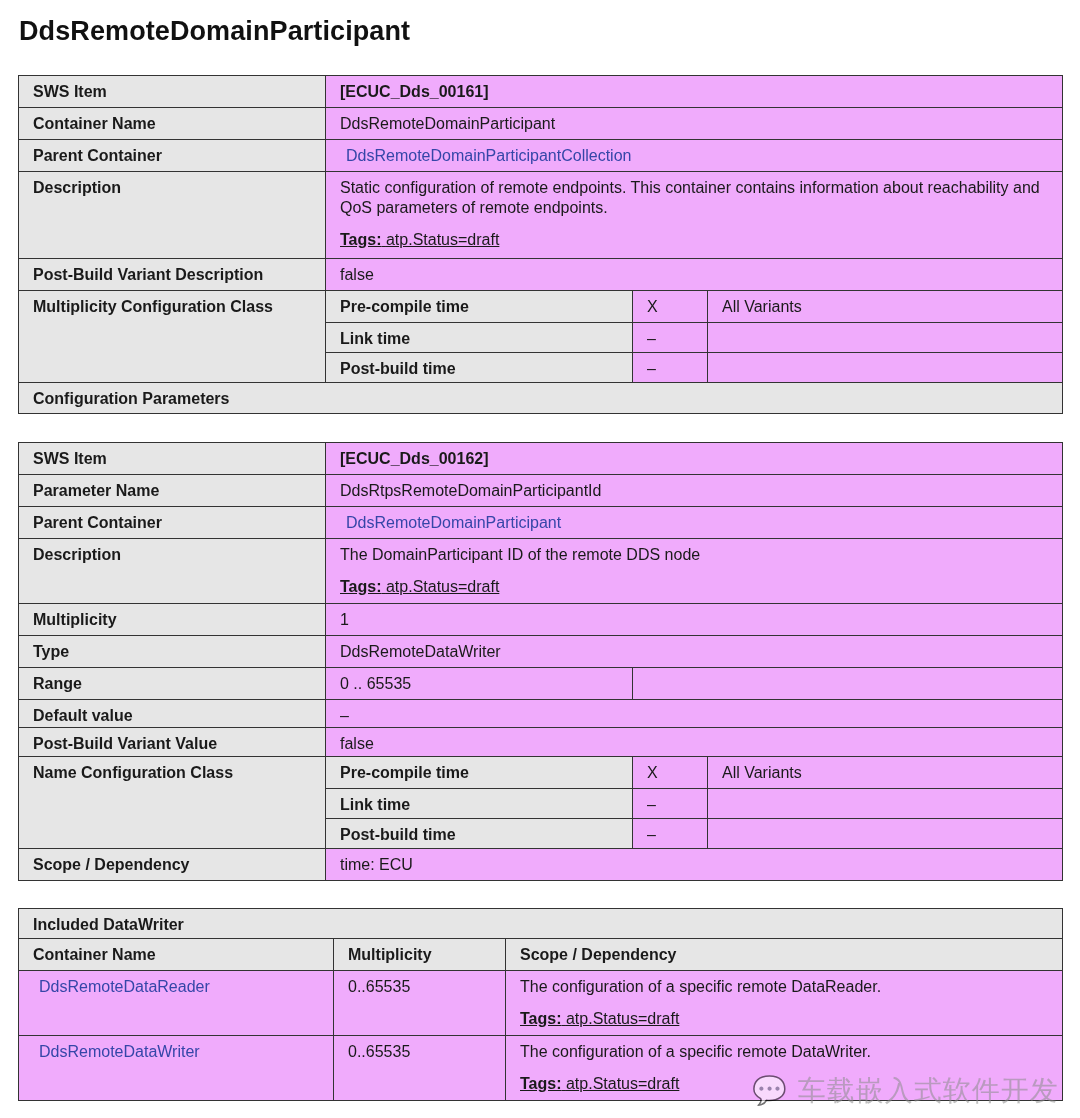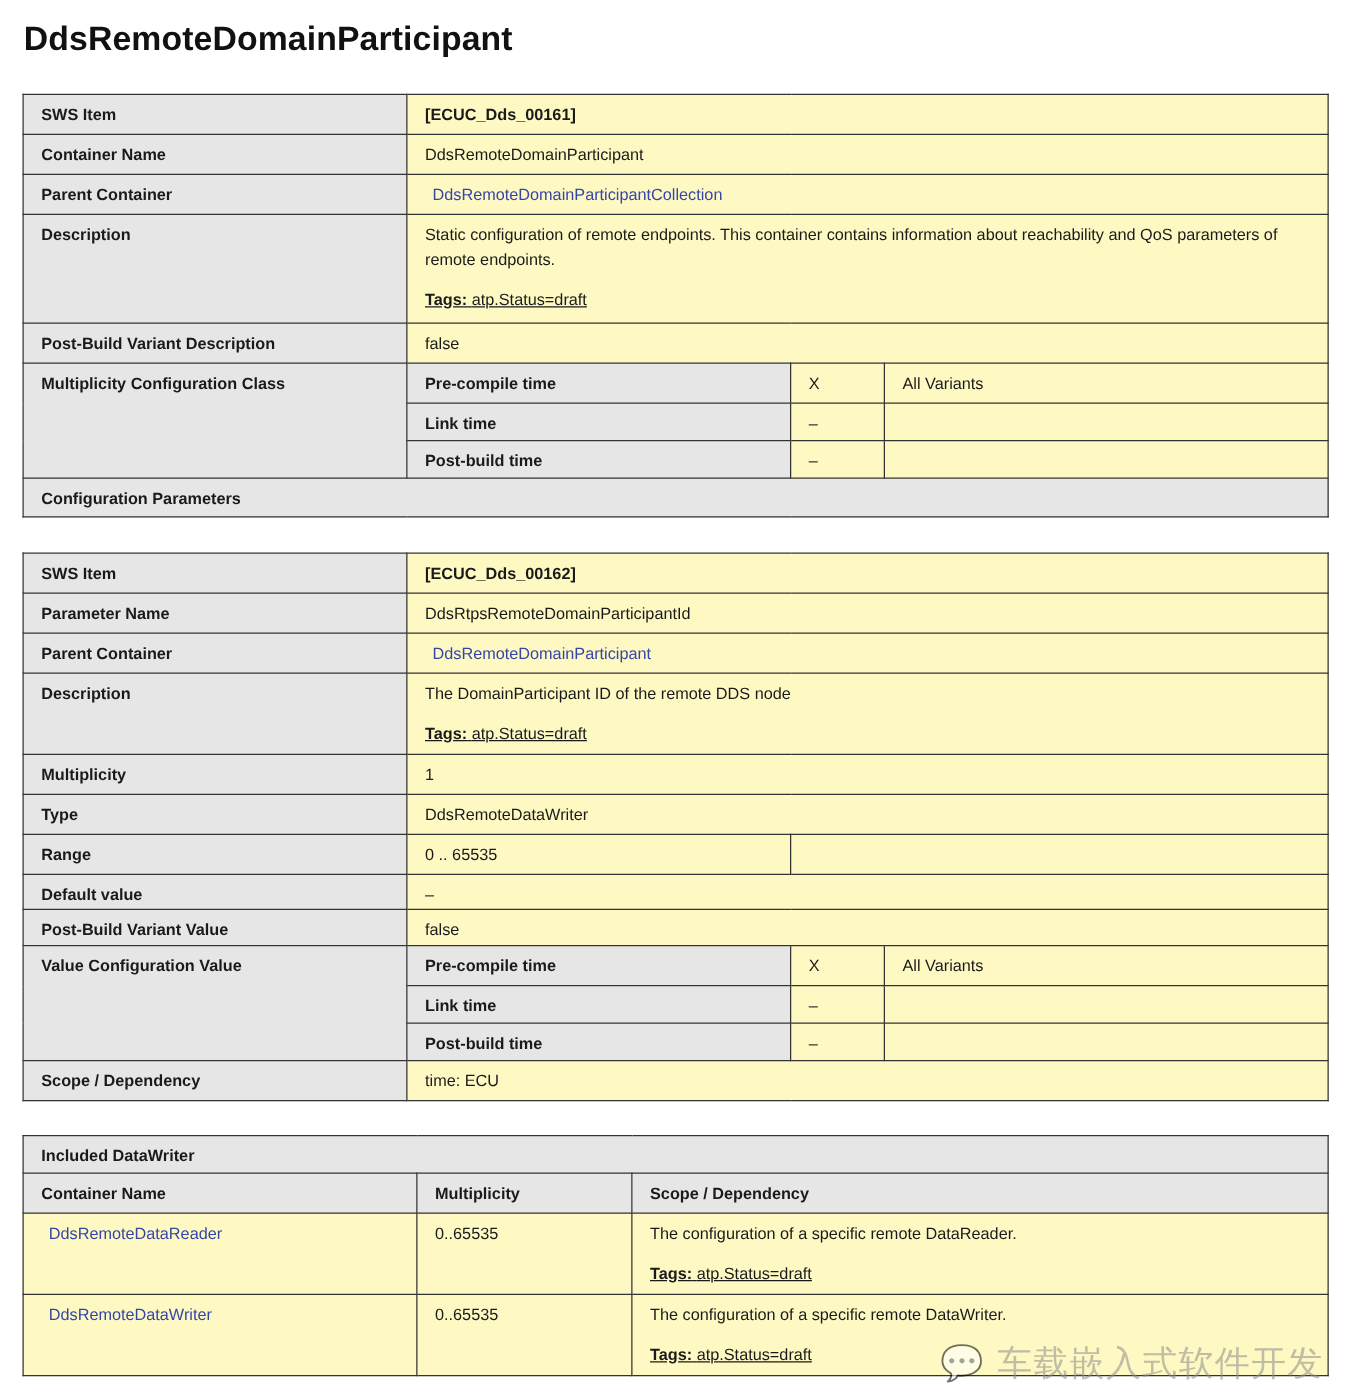--- a/index.html
+++ b/index.html
@@ -7,28 +7,28 @@
     width: 1080px; height: 1118px; position: relative; overflow: hidden;
     font-family: "Liberation Sans", sans-serif; color: #1a1a1a;
   }
   .title {
     position: absolute; left: 19px; top: 16px;
     font-size: 27px; font-weight: bold; color: #111; margin: 0;
     letter-spacing: 0.1px;
   }
   table {
     position: absolute; border-collapse: collapse; table-layout: fixed;
-    font-size: 13px;
+    font-size: 16px;
   }
   td {
     border: 1.5px solid #333; padding: 0 14px; vertical-align: top;
     line-height: 20px;
   }
   .lbl { background: #e6e6e6; font-weight: bold; }
-  .val { background: #fef9c3; }
+  .val { background: #f0abfc; }
   .link { color: #3546a8; padding-left: 20px; }
   .bold { font-weight: bold; }
   .desc-p { margin: 0; }
   .tags { margin-top: 12px; text-decoration: underline; }
   .pad { padding-top: 6px; }
   .watermark {
     position: absolute; left: 752px; top: 1052px; font-size: 28px;
     color: rgba(140,140,140,0.55); letter-spacing: 1px; pointer-events: none;
     font-family: "DejaVu Sans", sans-serif;
     margin-top: 20px;
@@ -134,21 +134,21 @@
   </tr>
   <tr style="height:28px">
     <td class="lbl pad">Default value</td>
     <td class="val pad" colspan="3">–</td>
   </tr>
   <tr style="height:29px">
     <td class="lbl pad">Post-Build Variant Value</td>
     <td class="val pad" colspan="3">false</td>
   </tr>
   <tr style="height:32px">
-    <td class="lbl pad" rowspan="3">Value Configuration Value</td>
+    <td class="lbl pad" rowspan="3">Name Configuration Class</td>
     <td class="lbl pad">Pre-compile time</td>
     <td class="val pad">X</td>
     <td class="val pad">All Variants</td>
   </tr>
   <tr style="height:30px">
     <td class="lbl pad">Link time</td>
     <td class="val pad">–</td>
     <td class="val pad"></td>
   </tr>
   <tr style="height:30px">

